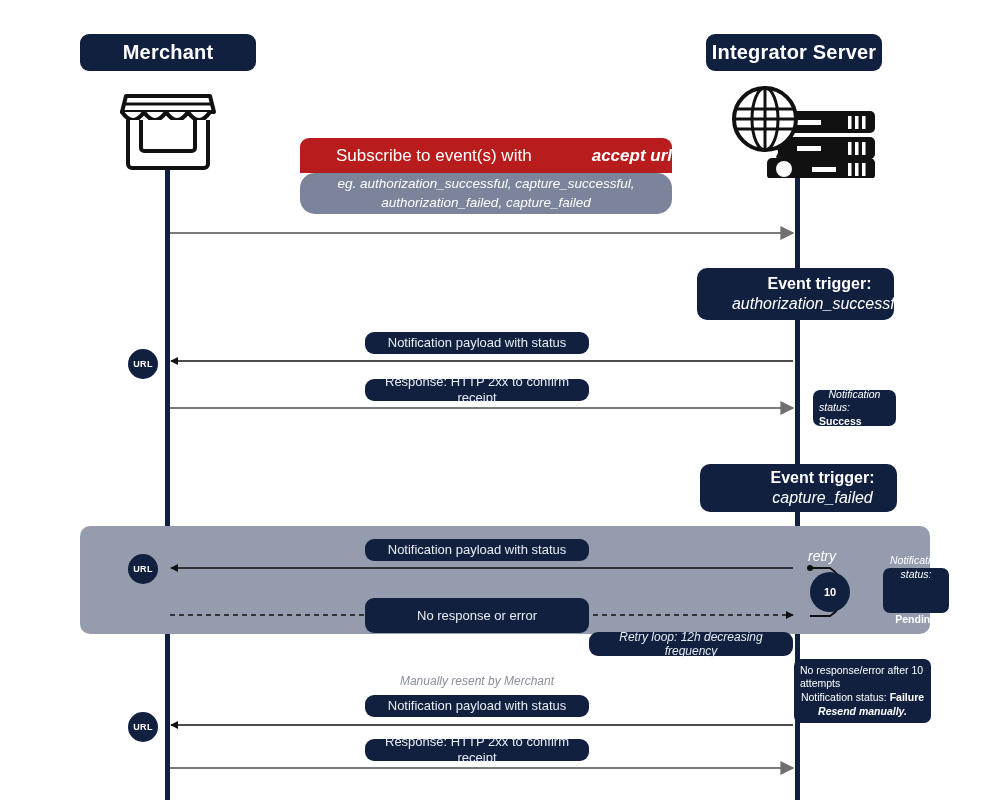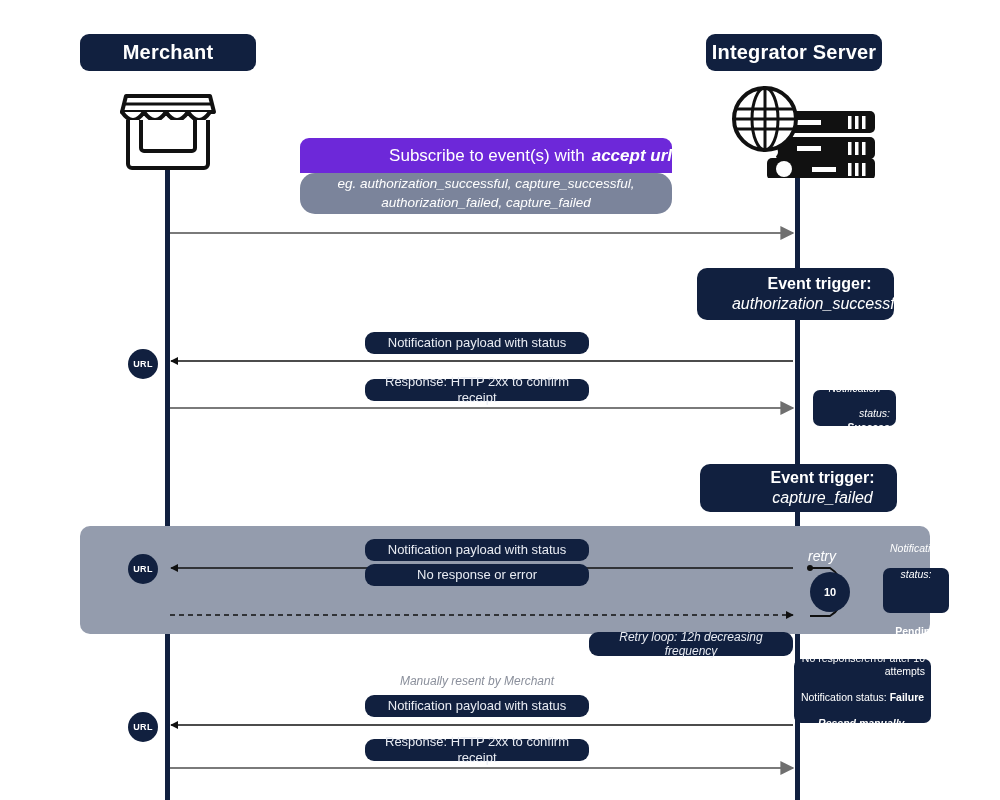--- a/index.html
+++ b/index.html
@@ -50,29 +50,30 @@
     align-items: center;
     justify-content: center;
     text-align: center;
     padding: 0 10px;
     box-sizing: border-box;
     line-height: 1.2;
   }
 
   
   .sub-head {
-    background: #6d28d9;
+    background: #b91c1c;
     color: #ffffff;
     border-radius: 9px 9px 0 0;
     font-size: 17px;
     display: flex;
     align-items: center;
-    justify-content: flex-end;
+    justify-content: space-between;
     gap: 7px;
     box-sizing: border-box;
+    padding-left: 36px;
   }
   .sub-head b { font-style: italic; font-weight: bold; }
   .sub-sub {
     background: #7b849b;
     color: #ffffff;
     border-radius: 0 0 9px 9px;
     font-size: 13.5px;
     font-style: italic;
     display: flex;
     align-items: center;
@@ -101,26 +102,25 @@
 
   
   .note-box {
     background: #11203f;
     color: #ffffff;
     border-radius: 7px;
     display: flex;
     flex-direction: column;
     align-items: center;
     justify-content: center;
-    text-align: right;
+    text-align: left;
     font-size: 10.5px;
     box-sizing: border-box;
     padding: 4px 6px;
     line-height: 1.3;
-    gap: 12px;
   }
   .note-box .ital { font-style: italic; }
   .note-box .bold { font-weight: bold; margin-top: 32px; }
   .note-box .bi   { font-style: italic; font-weight: bold; }
 
   
   .url-badge {
     background: #11203f;
     color: #ffffff;
     border-radius: 50%;
@@ -302,21 +302,21 @@
   </div>
 
   <div class="abs msg-box" style="left:365px; top:379px; width:224px; height:22px;">
     <span>Response: HTTP 2xx to confirm receipt</span>
   </div>
 
   <div class="abs msg-box" style="left:365px; top:539px; width:224px; height:22px;">
     <span>Notification payload with status</span>
   </div>
 
-  <div class="abs msg-box" style="left:365px; top:564px; width:224px; height:22px;">
+  <div class="abs msg-box" style="left:365px; top:598px; width:224px; height:35px;">
     <span>No response or error</span>
   </div>
 
   <div class="abs msg-box" style="left:589px; top:632px; width:204px; height:24px; font-style:italic; font-size:12px;">
     <span>Retry loop: 12h decreasing frequency</span>
   </div>
 
   <div class="abs caption" style="left:365px; top:674px; width:224px;">
     <span>Manually resent by Merchant</span>
   </div>

